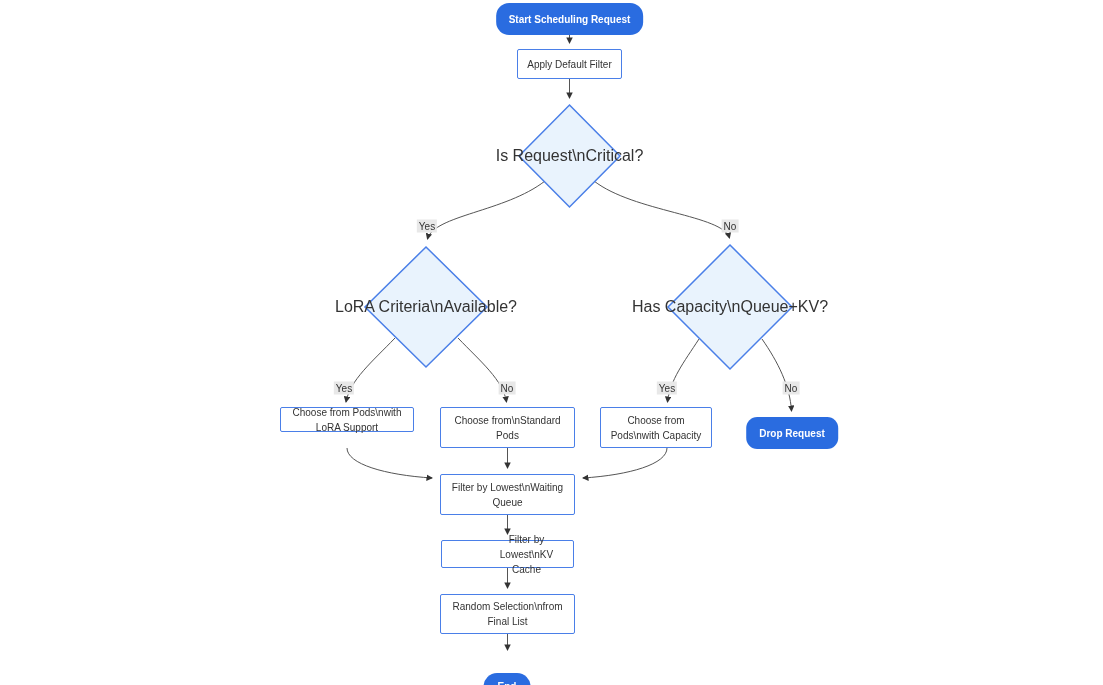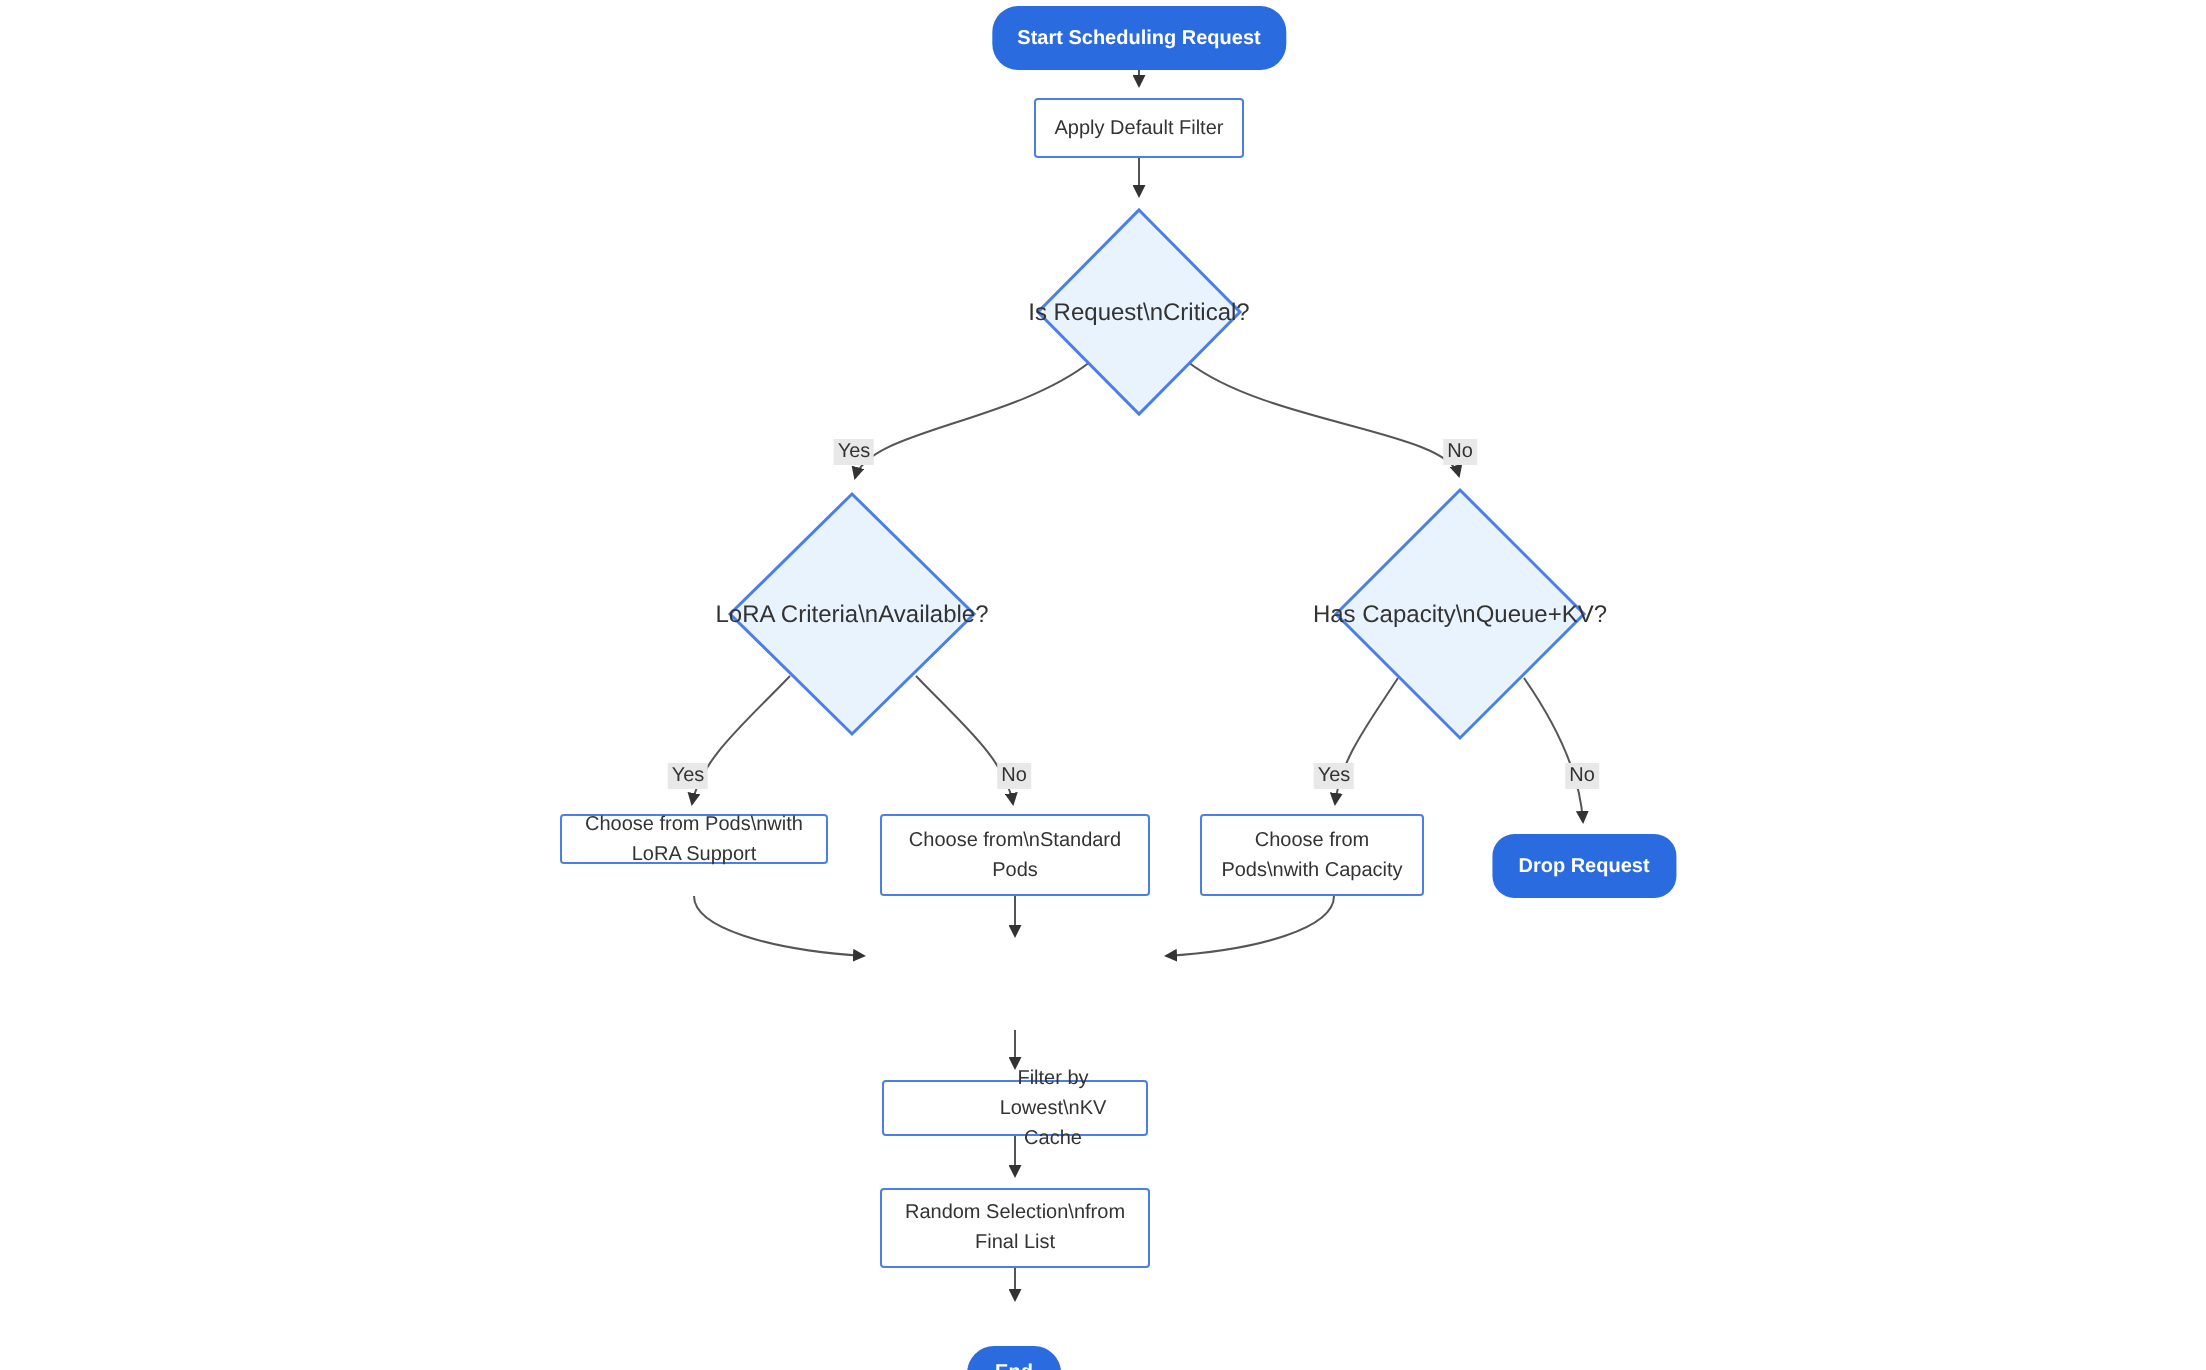--- a/index.html
+++ b/index.html
@@ -31,21 +31,21 @@
     font-weight:bold;
     border-radius:13px;
     white-space:nowrap;
     transform:translateX(-50%);
     padding:16px 13px;
   }
   .diamond-label{
     position:absolute;
     transform:translate(-50%,-50%);
     white-space:nowrap;
-    font-size:12px;
+    font-size:16px;
     text-align:center;
   }
   .edge-label{
     position:absolute;
     transform:translate(-50%,-50%);
     background:#e8e8e8;
     padding:0 2px;
     font-size:10px;
     color:#333333;
     line-height:1.3;
@@ -98,20 +98,21 @@
   <div class="diamond-label" style="left:730px;top:307px;">Has Capacity\nQueue+KV?</div>
 
   <div class="node rect" style="left:280px;top:407px;width:134px;height:25px;">Choose from Pods\nwith LoRA Support</div>
 
   <div class="node rect" style="left:440px;top:407px;width:135px;height:41px;">Choose from\nStandard Pods</div>
 
   <div class="node rect" style="left:600px;top:407px;width:112px;height:41px;">Choose from Pods\nwith Capacity</div>
 
   <div class="node pill" style="left:792px;top:417px;height:22px;border-radius:11px;">Drop Request</div>
 
+  <div class="node rect" style="left:440px;top:474px;width:135px;height:41px;">Filter by Lowest\nWaiting Queue</div>
 
   <div class="node rect" style="left:441px;top:540px;width:133px;height:28px;padding-left:42px;">Filter by Lowest\nKV Cache</div>
 
   <div class="node rect" style="left:440px;top:594px;width:135px;height:40px;">Random Selection\nfrom Final List</div>
 
   <div class="node pill" style="left:507px;top:673px;height:27px;border-radius:14px;padding:0 14px;">End</div>
 
   <div class="edge-label" style="left:427px;top:226px;">Yes</div>
   <div class="edge-label" style="left:730px;top:226px;">No</div>
   <div class="edge-label" style="left:344px;top:388px;">Yes</div>

